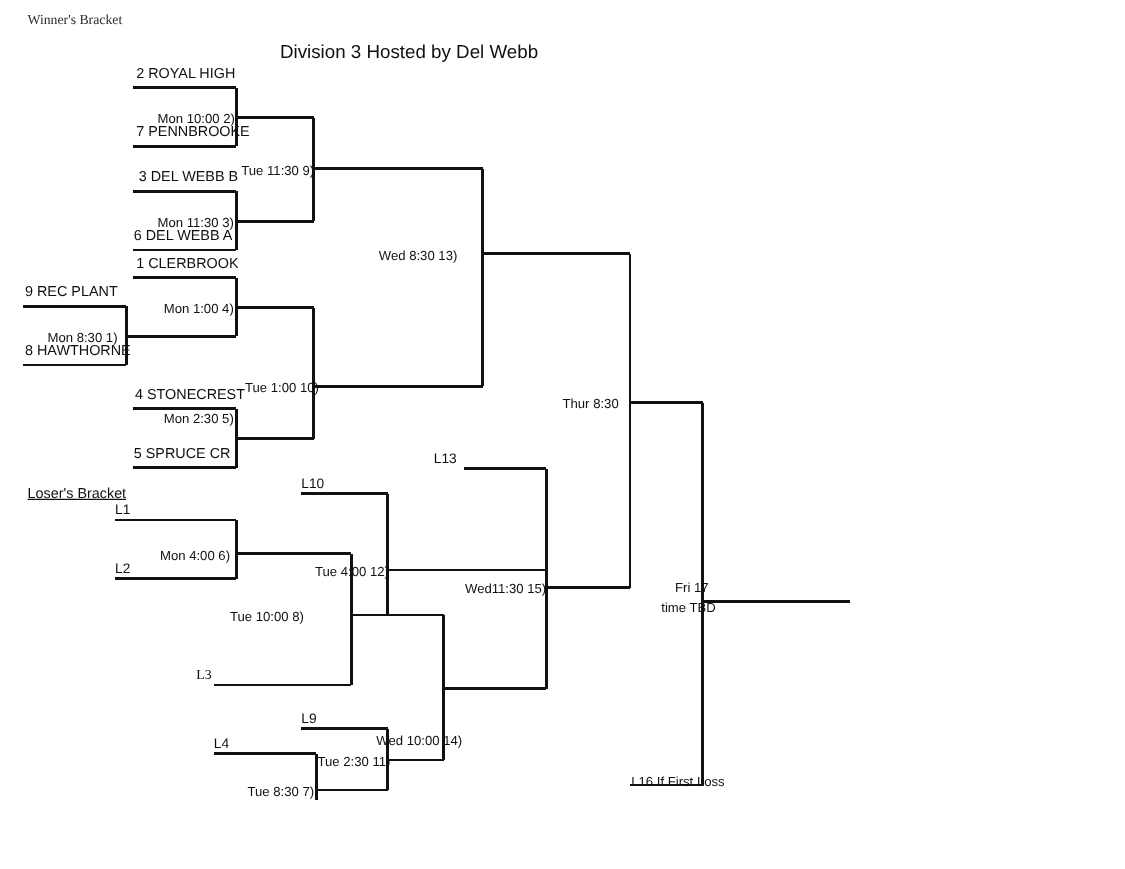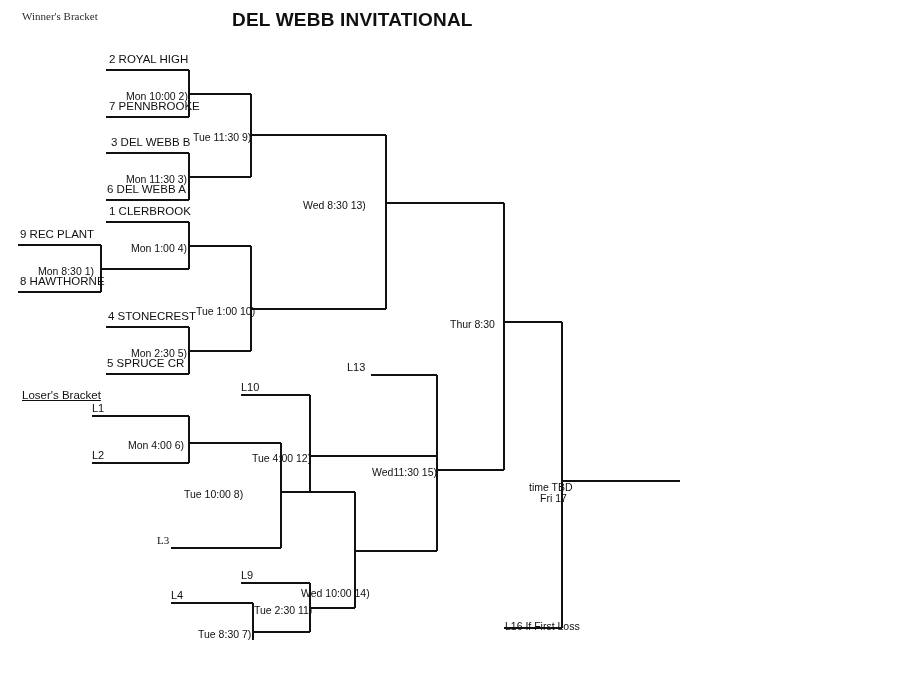--- a/index.html
+++ b/index.html
@@ -143,22 +143,22 @@
       <line x1="504" y1="628" x2="562" y2="628"></line>
       <line x1="562" y1="322" x2="562" y2="628"></line>
 
       <line x1="562" y1="481" x2="680" y2="481"></line>
 
     </g>
   </svg>
 
   <div class="lbl bracket-heading-serif" style="left:22px; top:11px;">Winner's Bracket</div>
 
-  <div class="lbl title-main" style="left:232px; top:10px;">DEL WEBB INVITATIONAL</div>
-
+
+  <div class="lbl title-sub" style="left:224px; top:34px;">Division 3      Hosted by Del Webb</div>
 
   <div class="lbl bracket-heading-sans" style="left:22px; top:390px;">Loser's Bracket</div>
 
   <div class="lbl team" style="left:109px; top:54px;">2   ROYAL HIGH</div>
 
   <div class="lbl team" style="left:109px; top:101px;">7   PENNBROOKE</div>
 
   <div class="lbl team" style="left:111px; top:137px;">3   DEL WEBB B</div>
 
   <div class="lbl team" style="left:107px; top:184px;">6 DEL WEBB A</div>
@@ -174,21 +174,21 @@
   <div class="lbl team" style="left:107px; top:358px;">5 SPRUCE CR</div>
 
   <div class="lbl game" style="left:38px; top:271px; transform:translateY(-50%);">Mon 8:30   1)</div>
 
   <div class="lbl game" style="left:126px; top:96px; transform:translateY(-50%);">Mon 10:00  2)</div>
 
   <div class="lbl game" style="left:126px; top:179px; transform:translateY(-50%);">Mon 11:30  3)</div>
 
   <div class="lbl game" style="left:131px; top:248px; transform:translateY(-50%);">Mon 1:00  4)</div>
 
-  <div class="lbl game" style="left:131px; top:353px; transform:translateY(-50%);">Mon 2:30  5)</div>
+  <div class="lbl game" style="left:131px; top:336px; transform:translateY(-50%);">Mon 2:30  5)</div>
 
   <div class="lbl game" style="left:193px; top:137px; transform:translateY(-50%);">Tue 11:30  9)</div>
 
   <div class="lbl game" style="left:196px; top:311px; transform:translateY(-50%);">Tue 1:00  10)</div>
 
   <div class="lbl game" style="left:303px; top:205px; transform:translateY(-50%);">Wed 8:30    13)</div>
 
   <div class="lbl feed" style="left:92px; top:403px;">L1</div>
 
   <div class="lbl feed" style="left:92px; top:450px;">L2</div>
@@ -214,19 +214,19 @@
   <div class="lbl game" style="left:254px; top:610px; transform:translateY(-50%);">Tue 2:30 11)</div>
 
   <div class="lbl game" style="left:252px; top:458px; transform:translateY(-50%);">Tue 4:00  12)</div>
 
   <div class="lbl game" style="left:301px; top:553px; transform:translateY(-50%);margin-top:40px;">Wed 10:00  14)</div>
 
   <div class="lbl game" style="left:372px; top:472px; transform:translateY(-50%);">Wed11:30 15)</div>
 
   <div class="lbl game" style="left:450px; top:324px; transform:translateY(-50%);">Thur 8:30</div>
 
-  <div class="lbl final-note" style="left:540px; top:498px; transform:translateY(-50%);">Fri      17</div>
+  <div class="lbl final-note" style="left:540px; top:471px; transform:translateY(-50%);">Fri      17</div>
 
   <div class="lbl final-note" style="left:529px; top:487px; transform:translateY(-50%);">time TBD</div>
 
   <div class="lbl final-note" style="left:505px; top:621px;">L16 If First Loss</div>
 
 </div>
 
 </body></html>

